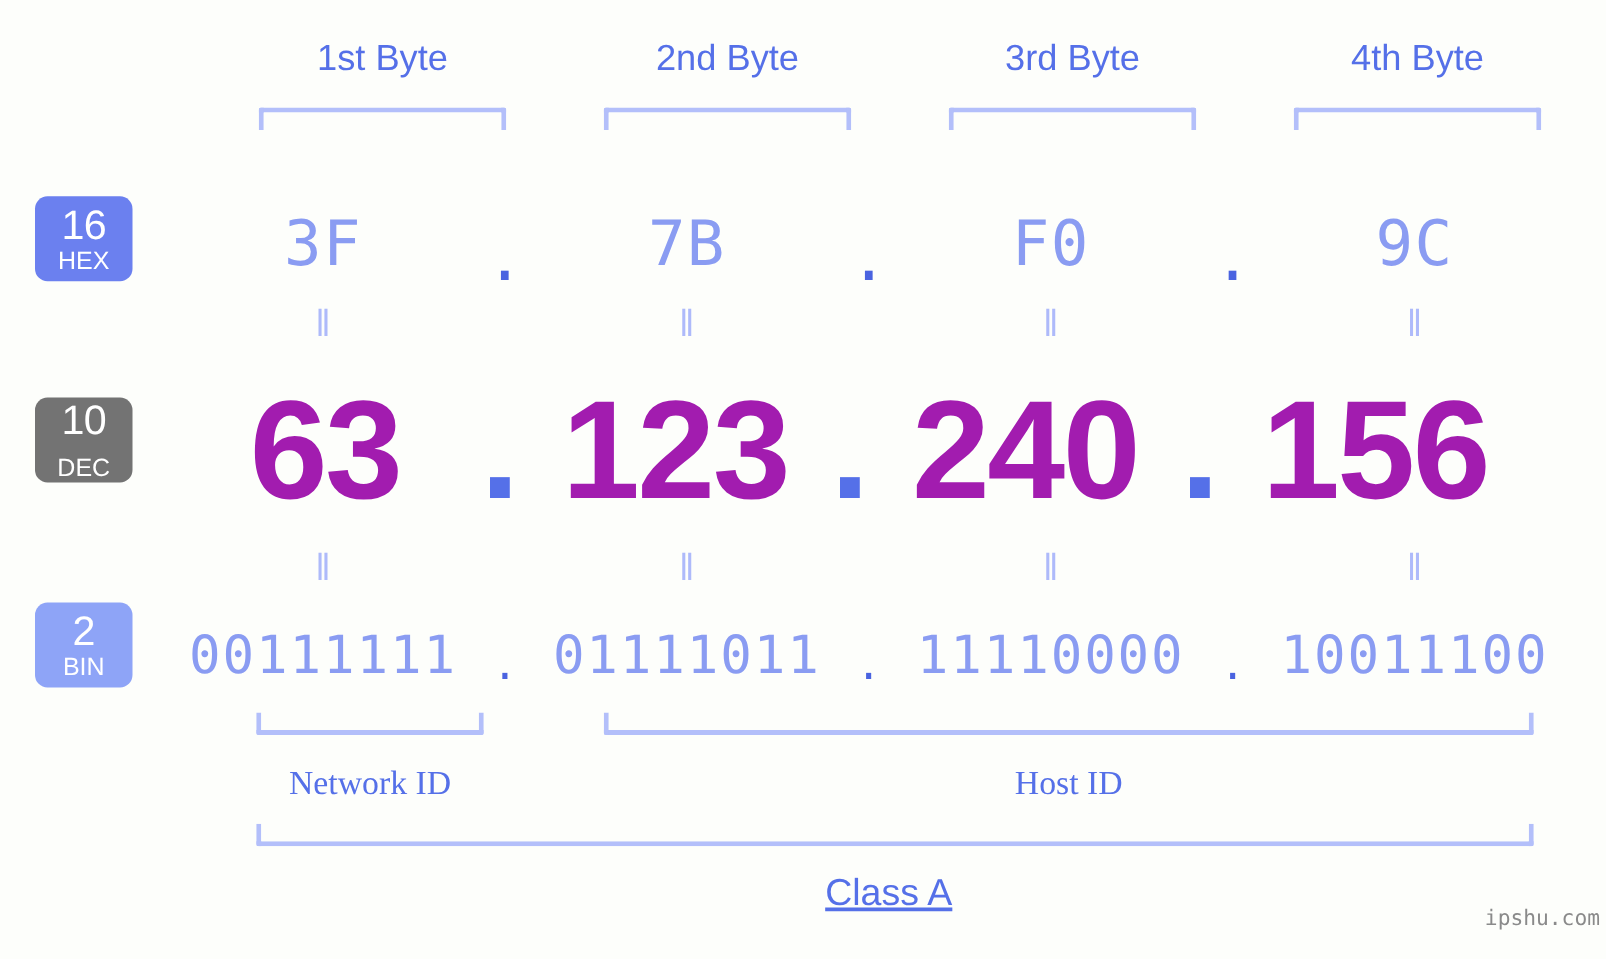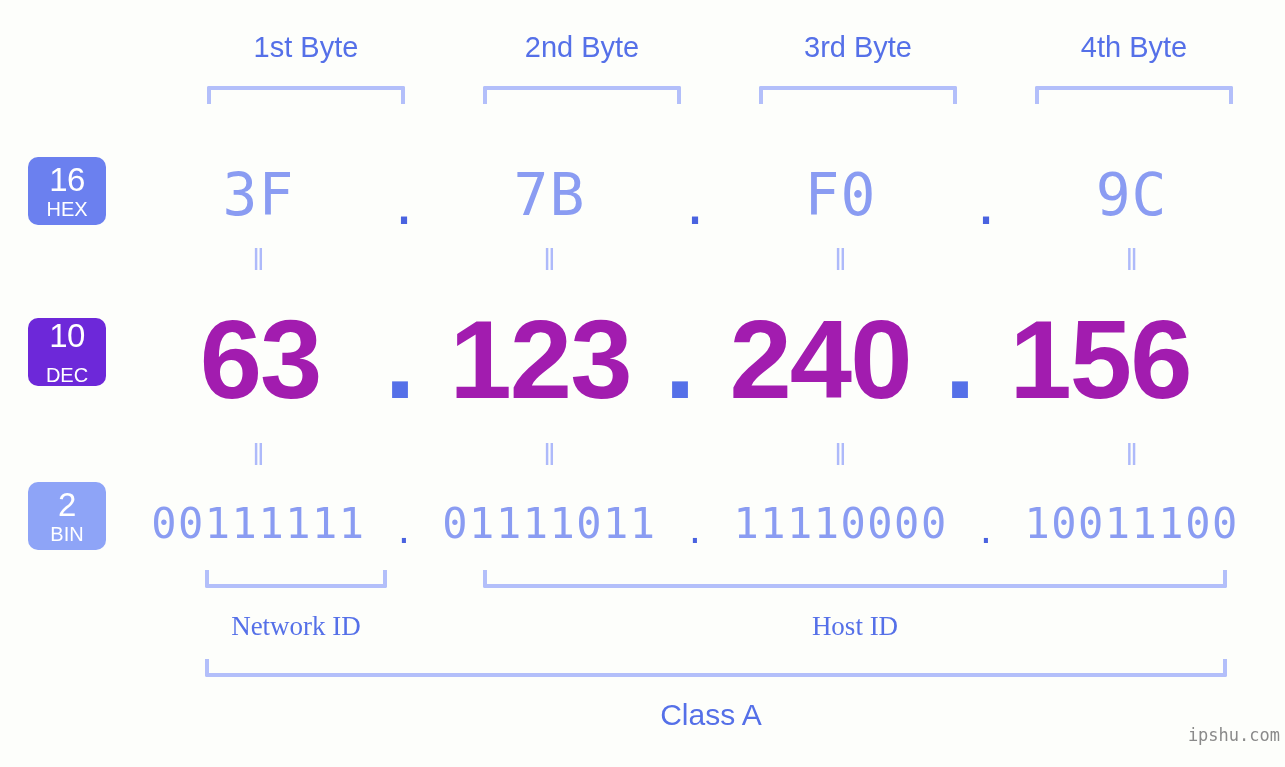--- a/index.html
+++ b/index.html
@@ -100,21 +100,21 @@
   .dotsep {
     width: 55px;
     text-align: center;
     white-space: nowrap;
   }
 
   
   #row-hex { top: 150px; height: 90px; }
   #row-hex .cell {
     font-family: "DejaVu Sans Mono", monospace;
-    font-size: 58px;
+    font-size: 50px;
     color: #8a9cf2;
     letter-spacing: 1px;
   }
   #row-hex .dotsep {
     font-family: "DejaVu Sans Mono", monospace;
     font-size: 50px;
     color: #4a63e0;
     position: relative;
     top: 12px;
   }
@@ -183,20 +183,21 @@
     white-space: nowrap;
   }
 
   .class-label {
     position: absolute;
     text-align: center;
     font-size: 30px;
     color: #5570e8;
     font-family: "Liberation Sans", sans-serif;
     white-space: nowrap;
+    text-decoration: underline;
   }
 
   
   #watermark {
     position: absolute;
     right: 16px;
     bottom: 22px;
     font-family: "DejaVu Sans Mono", monospace;
     font-size: 17px;
     color: #8a8a8a;
@@ -215,21 +216,21 @@
 
   <div class="bracket-down" style="left:207px;  top:86px; width:198px;"></div>
   <div class="bracket-down" style="left:483px;  top:86px; width:198px;"></div>
   <div class="bracket-down" style="left:759px;  top:86px; width:198px;"></div>
   <div class="bracket-down" style="left:1035px; top:86px; width:198px;"></div>
 
   <div class="badge" style="top:157px; background:#6b80ef;">
     <span class="num">16</span>
     <span class="nm">HEX</span>
   </div>
-  <div class="badge" style="top:318px; background:#6d28d9;gap:10px;">
+  <div class="badge" style="top:318px; background:#737373;gap:10px;">
     <span class="num">10</span>
     <span class="nm">DEC</span>
   </div>
   <div class="badge" style="top:482px; background:#8ea4f7;">
     <span class="num">2</span>
     <span class="nm">BIN</span>
   </div>
 
   <div class="row" id="row-hex">
     <div class="cell">3F</div>

